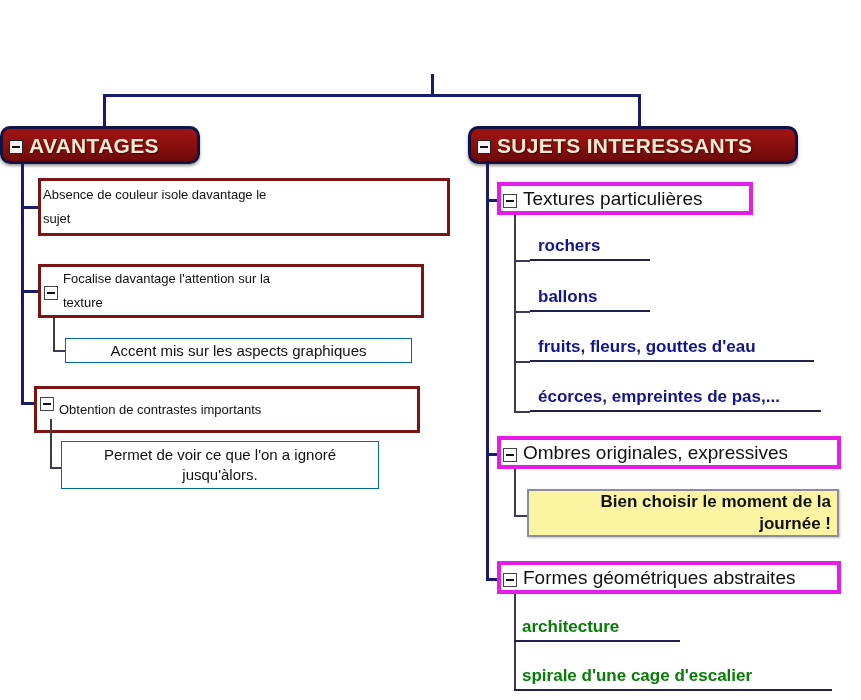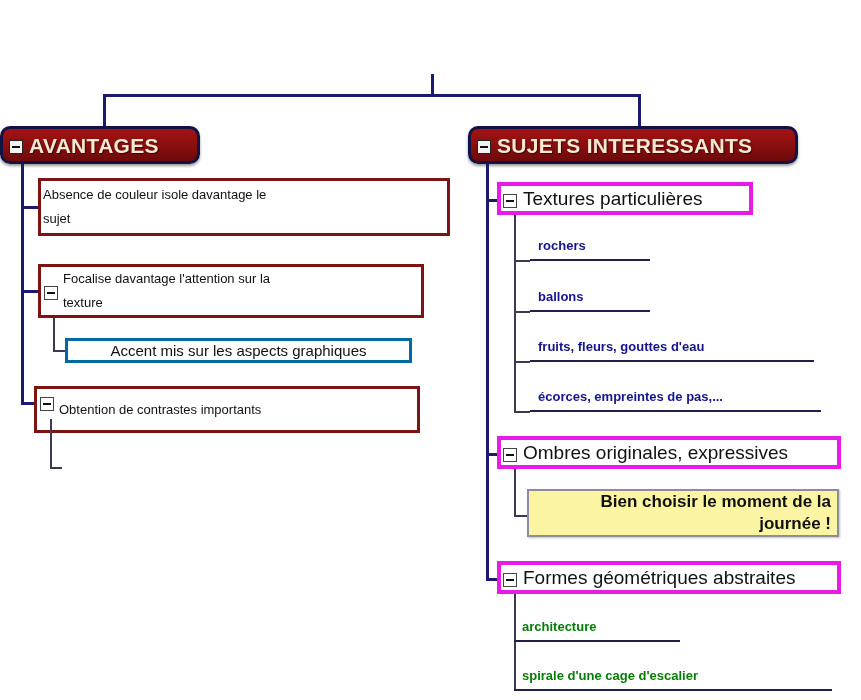--- a/index.html
+++ b/index.html
@@ -125,21 +125,21 @@
     box-sizing: border-box;
     white-space: pre-line;
   }
   .box-red-text.indent { padding-left: 22px; }
 
   
   .box-plain {
     position: absolute;
     box-sizing: border-box;
     background: #ffffff;
-    border: 3px solid #0369a1;
+    border: 1px solid #0369a1;
   }
   .box-plain-text {
     position: absolute;
     left: 0; right: 0;
     top: 50%;
     transform: translateY(-50%);
     text-align: center;
     color: #111111;
     font-size: 15px;
     line-height: 20px;
@@ -193,21 +193,21 @@
   
   .leaf {
     position: absolute;
     box-sizing: border-box;
     border-bottom: 2px solid #20204a;
   }
   .leaf-text {
     position: absolute;
     left: 8px;
     bottom: 3px;
-    font-size: 13px;
+    font-size: 17px;
     font-weight: bold;
     line-height: 20px;
     white-space: nowrap;
     text-align: center;
   }
   .leaf-blue .leaf-text { color: #14148c; }
   .leaf-green .leaf-text { color: #067d06; }
 </style>
 </head>
 <body>
@@ -253,20 +253,24 @@
   </div>
 
   <div class="box-red" style="left:34px; top:386px; width:386px; height:47px;">
     <div class="toggle" style="left:3px; top:8px;"></div>
     <div class="box-red-text indent">Obtention de contrastes importants</div>
   </div>
 
   <div class="line line-v line-thin" style="left:50px; top:419px; height:50px;"></div>
   <div class="line line-h line-thin" style="left:50px; top:467px; width:12px;"></div>
 
+  <div class="box-plain" style="left:61px; top:441px; width:318px; height:48px;">
+    <div class="box-plain-text">Permet de voir ce que l'on a ignoré
+jusqu'àlors.</div>
+  </div>
 
   <div class="branch-head" style="left:468px; top:126px; width:330px; height:38px;">
     <div class="toggle toggle-dark" style="left:6px; top:11px;"></div>
     <div class="branch-head-label">SUJETS INTERESSANTS</div>
   </div>
 
   <div class="line line-v" style="left:486px; top:164px; height:417px;"></div>
   <div class="line line-h" style="left:486px; top:199px; width:14px;"></div>
   <div class="line line-h" style="left:486px; top:453px; width:14px;"></div>
   <div class="line line-h" style="left:486px; top:578px; width:14px;"></div>

